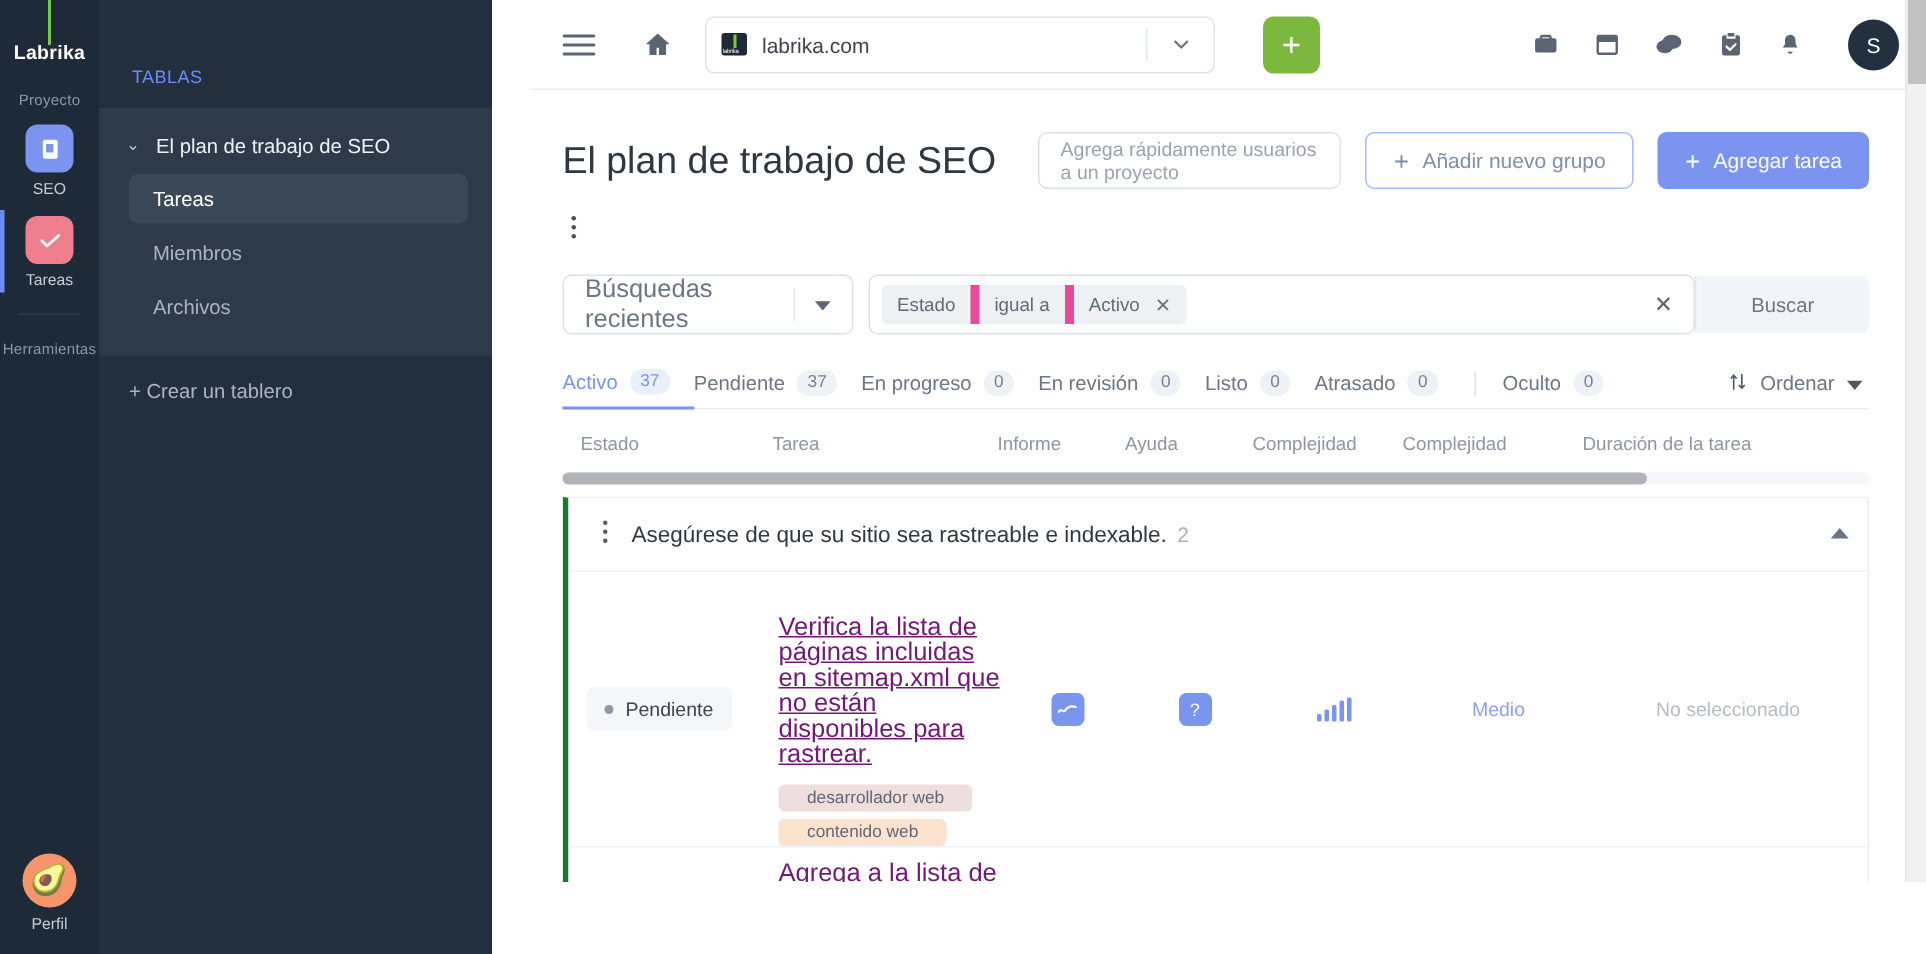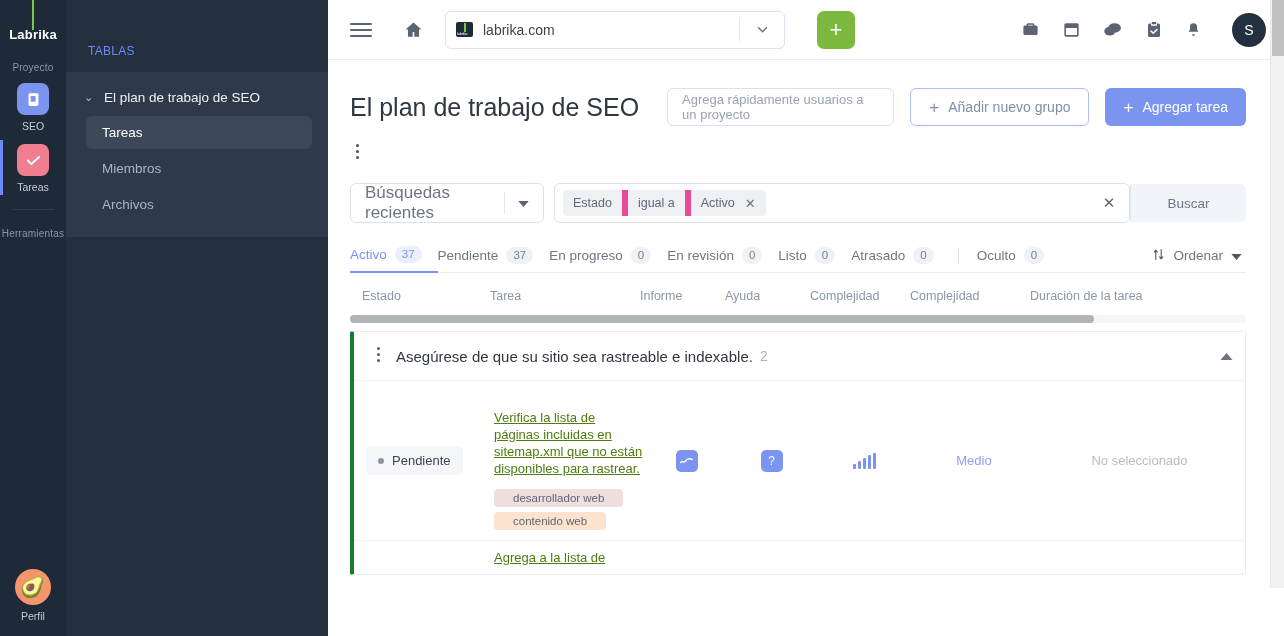--- a/index.html
+++ b/index.html
@@ -82,21 +82,21 @@
   .sidebar-sub {
     margin: 3px 16px 0 20px; padding: 9px 0 9px 16px;
     font-size: 13.5px; color: #aab4c1; border-radius: 6px;
   }
   .sidebar-sub.selected { background: #3c4858; color: #ffffff; }
   .sidebar-create {
     padding: 16px 0 0 20px; font-size: 13.5px; color: #aab4c1;
   }
 
   
-  .main { flex: 1 1 auto; height: 588px; background: #fff; position: relative; overflow: hidden; }
+  .main { flex: 1 1 auto; height: 588px; background: #fff; position: relative; overflow: hidden; margin-left: 25px; }
 
   
   .topbar {
     height: 60px; border-bottom: 1px solid #e9edf2;
     display: flex; align-items: center; padding: 0 18px 0 22px; gap: 14px;
     background: #fff;
   }
   .icon-btn { color: #5a6472; display: flex; align-items: center; justify-content: center; cursor: pointer; }
   .urlbar {
     margin-left: 8px;
@@ -206,21 +206,21 @@
 
   .task-row { display: flex; border-top: 1px solid #eef1f5; min-height: 160px; }
   .cell { display: flex; align-items: center; }
   .c-estado { width: 140px; flex: 0 0 140px; padding-left: 12px; }
   .status-pill {
     background: #f4f6f9; border-radius: 5px; padding: 7px 12px; display: flex; align-items: center; gap: 8px;
     font-size: 13px; color: #3d4450;
   }
   .status-dot { width: 6px; height: 6px; border-radius: 50%; background: #8d96a5; }
   .c-tarea { width: 150px; flex: 0 0 150px; align-items: flex-start; padding-top: 28px; }
-  .task-link { font-size: 13px; color: #4d7c0f; text-decoration: underline; line-height: 17px; display: block; cursor: pointer; }
+  .task-link { font-size: 17px; color: #701a75; text-decoration: underline; line-height: 17px; display: block; cursor: pointer; }
   .tagrow { margin-top: 7px; }
   .tag { display: inline-block; font-size: 11.5px; border-radius: 4px; padding: 3px 19px; margin-top: 5px; color: #5f6674; }
   .tag.dev { background: #eedede; }
   .tag.content { background: #fbe3d0; }
   .c-informe { width: 85px; flex: 0 0 85px; justify-content: center; }
   .c-ayuda { width: 85px; flex: 0 0 85px; justify-content: center; }
   .c-importancia { width: 100px; flex: 0 0 100px; justify-content: center; }
   .c-complejidad { width: 120px; flex: 0 0 120px; justify-content: center; }
   .c-duracion { flex: 1 1 auto; justify-content: center; }
   .sq-btn {
@@ -297,20 +297,21 @@
       <div class="sidebar-sub selected">
         <span>Tareas</span>
       </div>
       <div class="sidebar-sub">
         <span>Miembros</span>
       </div>
       <div class="sidebar-sub">
         <span>Archivos</span>
       </div>
     </div>
+    <div class="sidebar-create">+ Crear un tablero</div>
   </div>
 
   <div class="main">
 
     <div class="topbar">
       <div class="icon-btn">
         <svg width="22" height="16" viewBox="0 0 22 16" stroke="#5a6472" stroke-width="2" stroke-linecap="round">
           <path d="M1 2h20M1 8h20M1 14h20"></path>
         </svg>
       </div>

